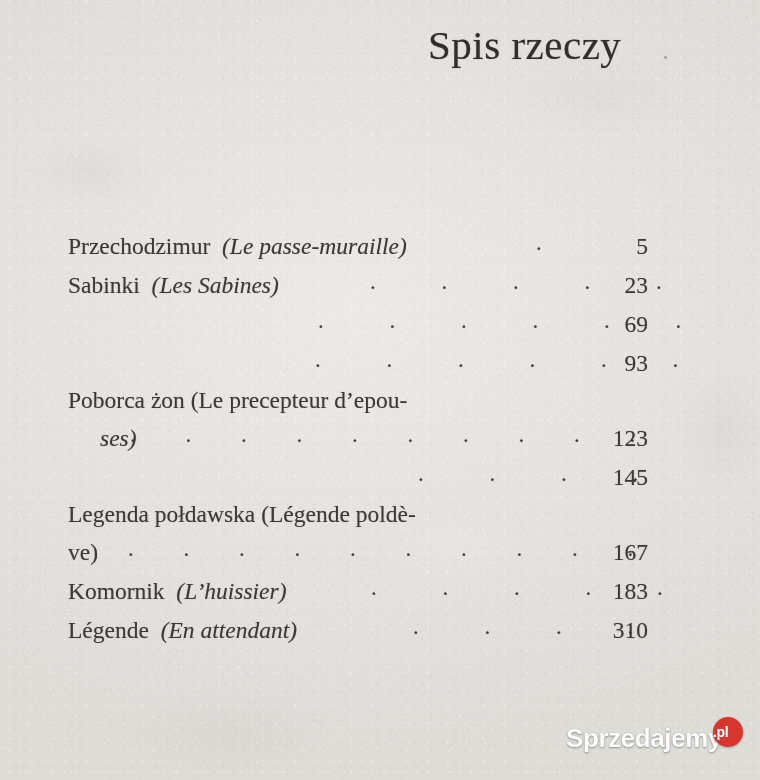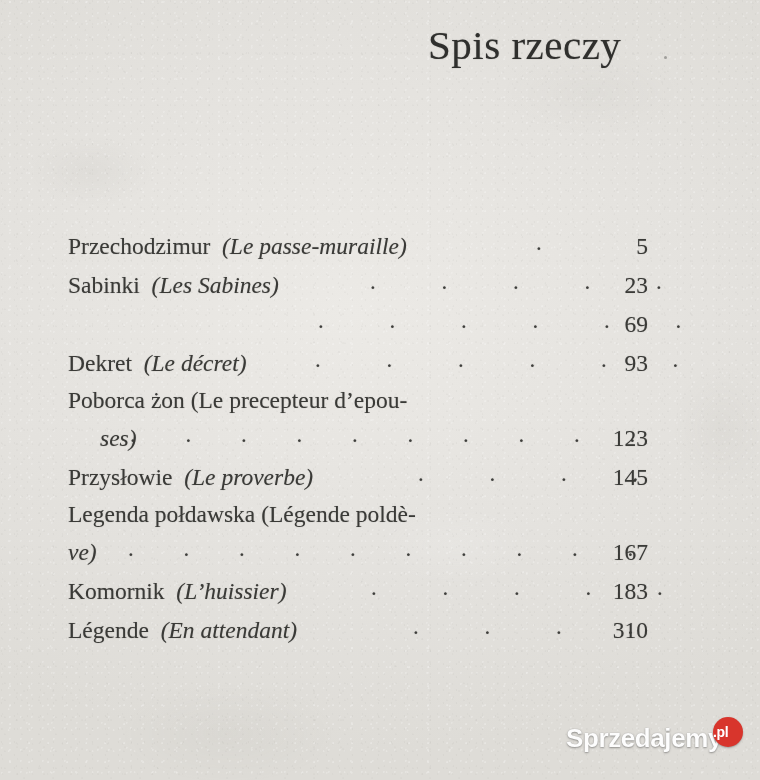--- a/index.html
+++ b/index.html
@@ -215,57 +215,49 @@
 
     <div class="entry">
       <div class="ln">
         <span class="dots wide" style="left:250px;">. . . . . .</span>
         <span class="pg">69</span>
       </div>
     </div>
 
     <div class="entry">
       <div class="ln">
-        <span class="txt">
-          <span class="pl">Dekret</span>
-          <span>&nbsp;</span><span class="fr">(Le décret)</span>
-        </span>
         <span class="dots wide" style="left:247px;">. . . . . .</span>
         <span class="pg">93</span>
       </div>
     </div>
 
     <div class="entry">
       <div class="ln wrap-top">
         <span class="txt">Poborca żon (Le precepteur d’epou-</span>
       </div>
       <div class="ln">
         <span class="txt fr" style="font-style:italic;margin-left:32px;">ses)</span>
         <span class="dots" style="left:62px;">. . . . . . . . . .</span>
         <span class="pg">123</span>
       </div>
     </div>
 
     <div class="entry">
       <div class="ln">
-        <span class="txt">
-          <span class="pl">Przysłowie</span>
-          <span>&nbsp;</span><span class="fr">(Le proverbe)</span>
-        </span>
         <span class="dots wide" style="left:350px;">. . . .</span>
         <span class="pg">145</span>
       </div>
     </div>
 
     <div class="entry">
       <div class="ln wrap-top">
         <span class="txt">Legenda połdawska (Légende poldè-</span>
       </div>
       <div class="ln">
-        <span class="txt fr" style="font-style:italic;margin-top:12px;">ve)</span>
+        <span class="txt fr" style="margin-top:12px;">ve)</span>
         <span class="dots" style="left:60px;">. . . . . . . . . .</span>
         <span class="pg">167</span>
       </div>
     </div>
 
     <div class="entry">
       <div class="ln">
         <span class="txt">
           <span class="pl">Komornik</span>
           <span>&nbsp;</span><span class="fr">(L’huissier)</span>

